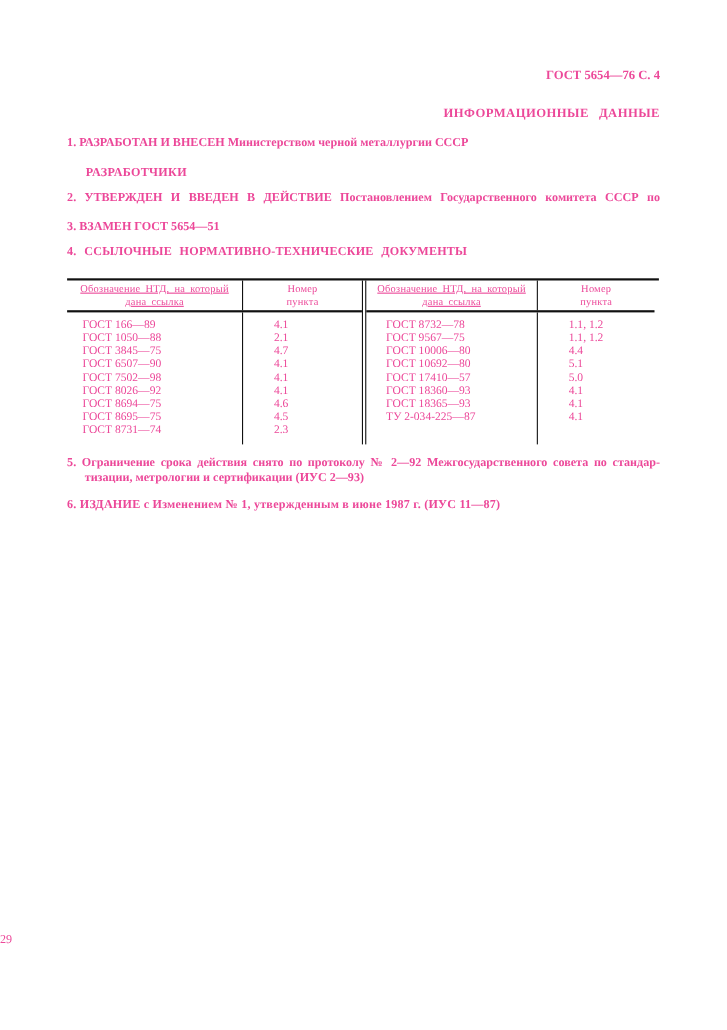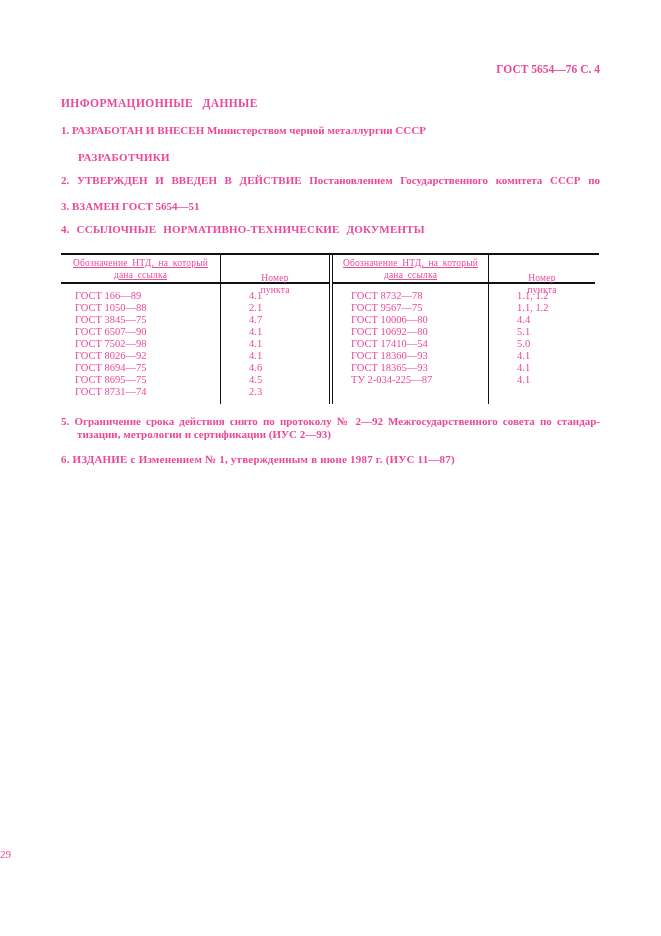--- a/index.html
+++ b/index.html
@@ -14,21 +14,21 @@
     overflow:hidden;
   }
   .page *{box-sizing:border-box;}
   .doc-header{
     margin-top:62px;
     text-align:right;
     font-size:11.5px;font-weight:bold;line-height:14px;
   }
   .doc-title{
     margin-top:20px;
-    text-align:left;
+    text-align:right;
     font-size:11.5px;font-weight:bold;line-height:14px;
     letter-spacing:0.4px;word-spacing:6px;
   }
   .para{font-size:11px;font-weight:bold;line-height:13px;}
   .item1{margin-top:14px;}
   .devhead{margin-top:14px;padding-left:17px;letter-spacing:0.3px;}
   .authors{margin-top:17px;padding-left:27px;}
   .authors .r{font-weight:normal;}
   .item2{margin-top:10px;}
   .jline{text-align:justify;text-align-last:justify;}
@@ -56,21 +56,21 @@
   }
   .th-doc{
     width:160px;border-right:1px solid #111;
     display:flex;align-items:flex-start;justify-content:center;
     text-align:center;padding-top:3px;text-decoration:underline;
   }
   .half.right .th-doc{width:156px;}
   .th-doc span{display:block;max-width:150px;}
   .th-num{
     flex:1;display:flex;align-items:flex-start;justify-content:center;
-    text-align:center;padding-top:18px;
+    text-align:center;padding-top:3px;
   }
   .th-num span{display:block;width:46px;}
   .tbody{display:flex;font-size:10.5px;line-height:12px;}
   .col-doc{
     width:160px;border-right:1px solid #111;
     padding:6px 0 6px 14px;min-height:120px;
   }
   .half.right .col-doc{width:156px;padding-left:18px;}
   .col-num{flex:1;padding:6px 0 6px 28px;min-height:120px;}
 
@@ -146,21 +146,21 @@
         <div class="th-num">
             <span>Номер пункта</span>
           </div>
       </div>
       <div class="tbody">
         <div class="col-doc">
           <div>ГОСТ 8732—78</div>
           <div>ГОСТ 9567—75</div>
           <div>ГОСТ 10006—80</div>
           <div>ГОСТ 10692—80</div>
-          <div>ГОСТ 17410—54</div>
+          <div>ГОСТ 17410—57</div>
           <div>ГОСТ 18360—93</div>
           <div>ГОСТ 18365—93</div>
           <div>ТУ 2-034-225—87</div>
         </div>
         <div class="col-num">
           <div>1.1, 1.2</div>
           <div>1.1, 1.2</div>
           <div>4.4</div>
           <div>5.1</div>
           <div>5.0</div>

